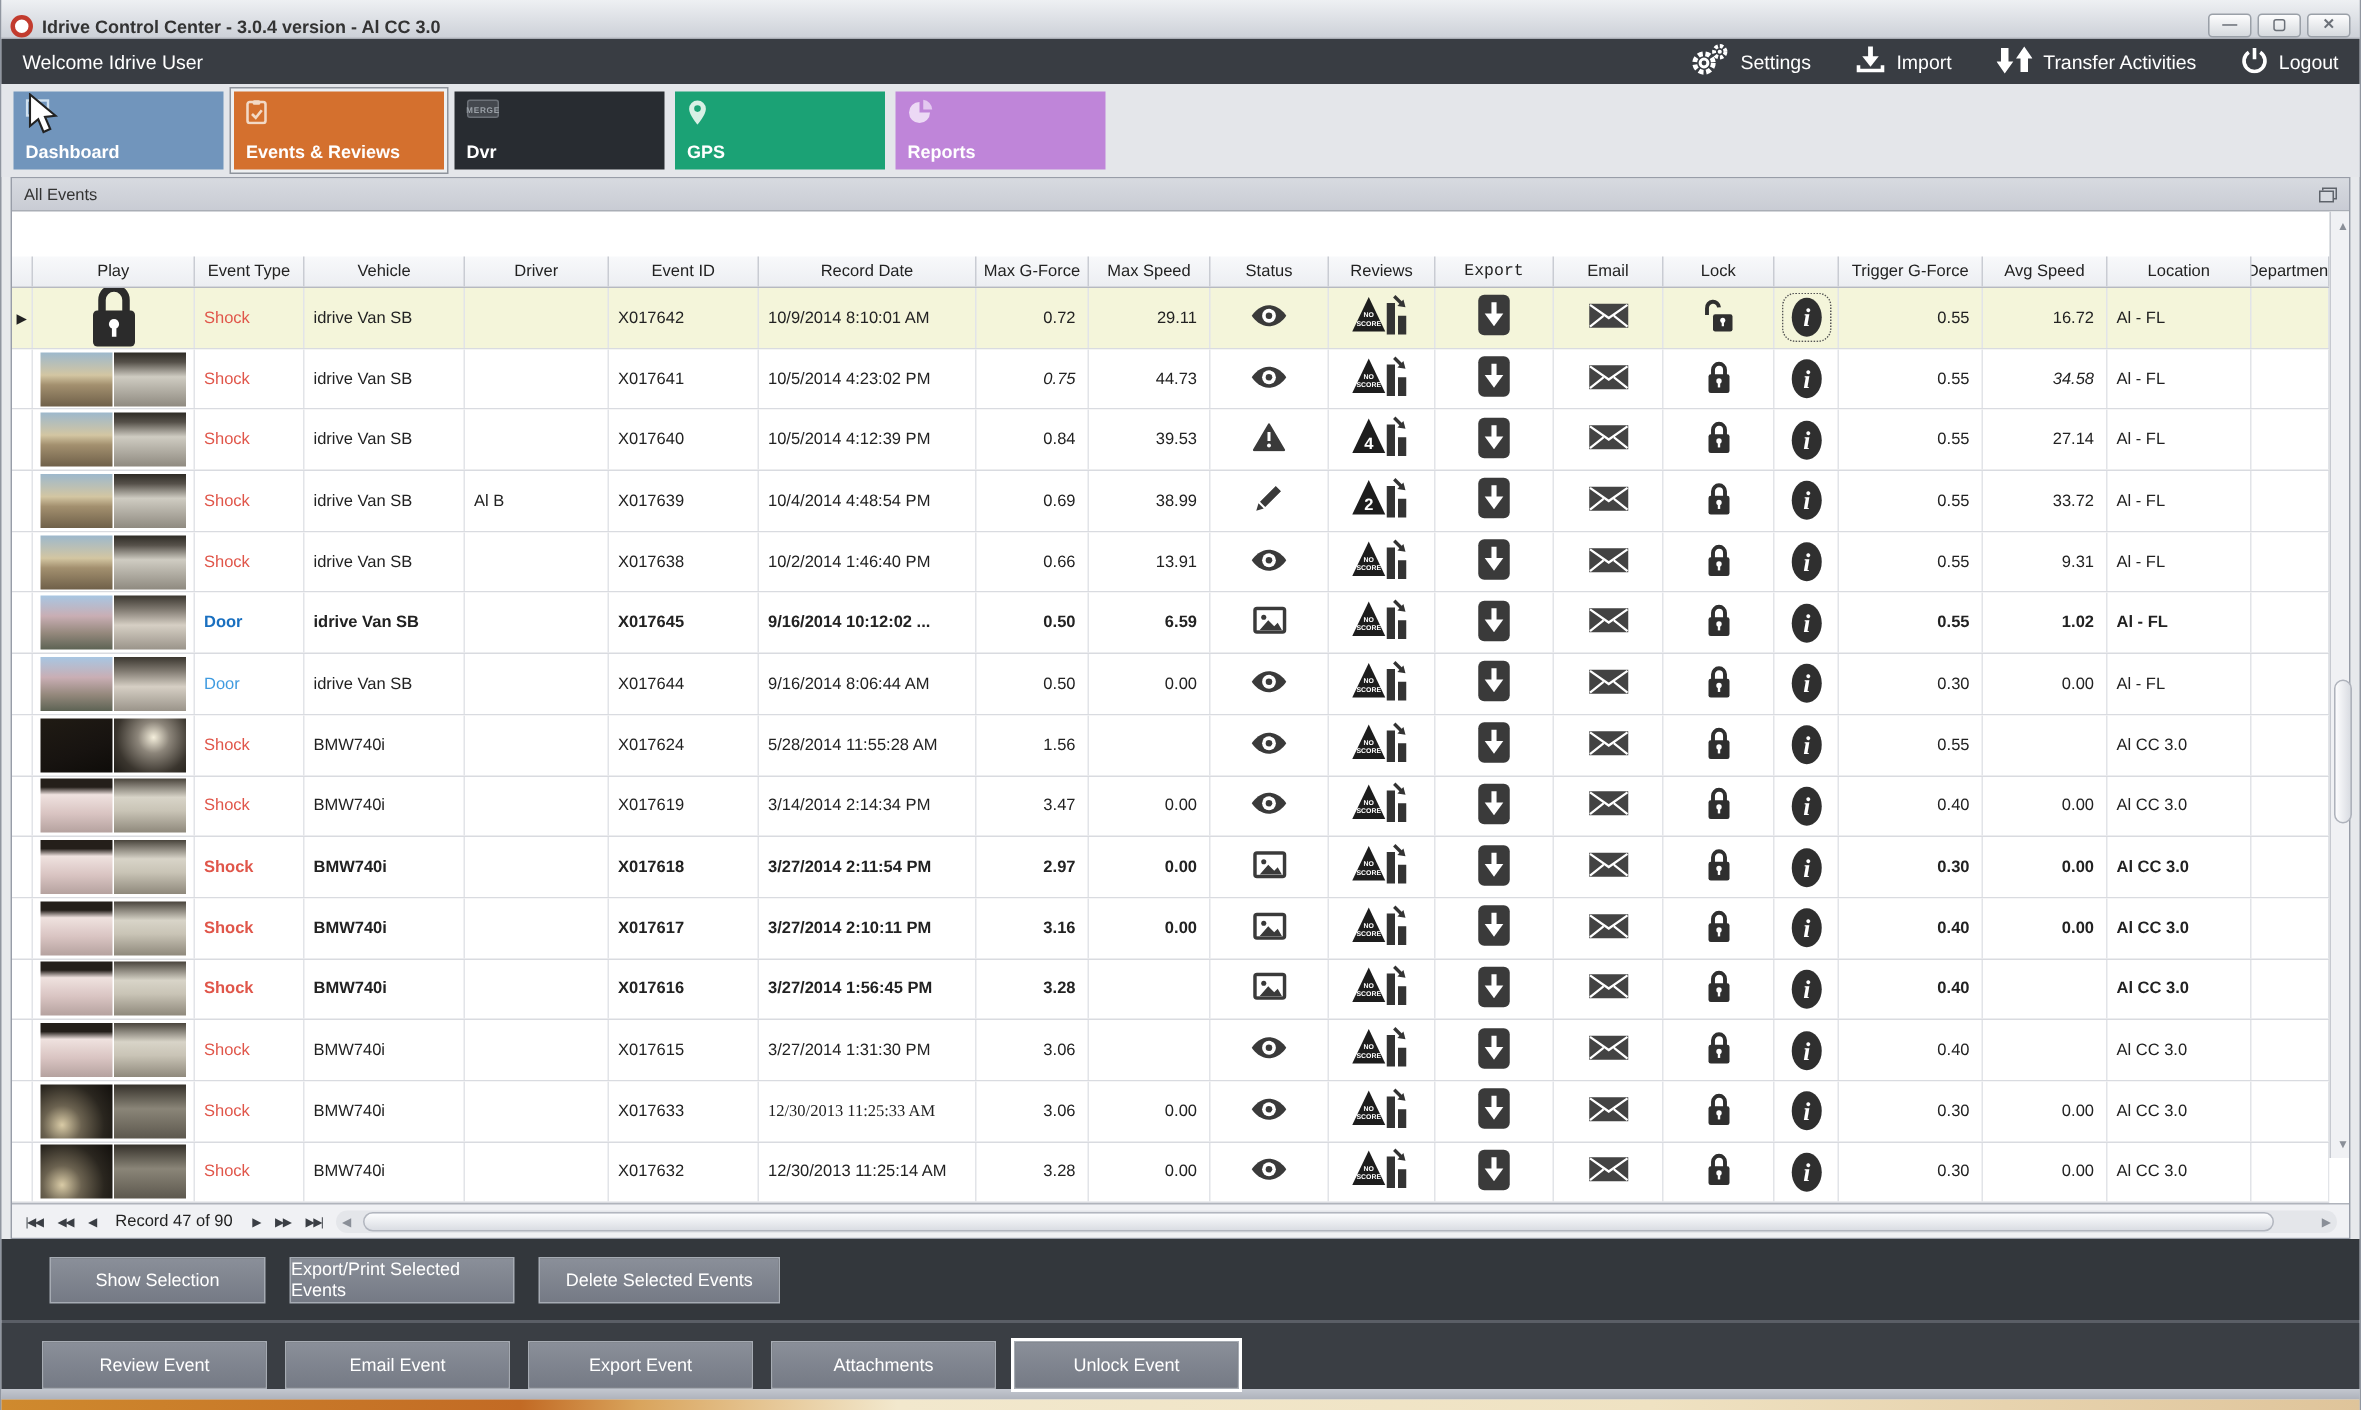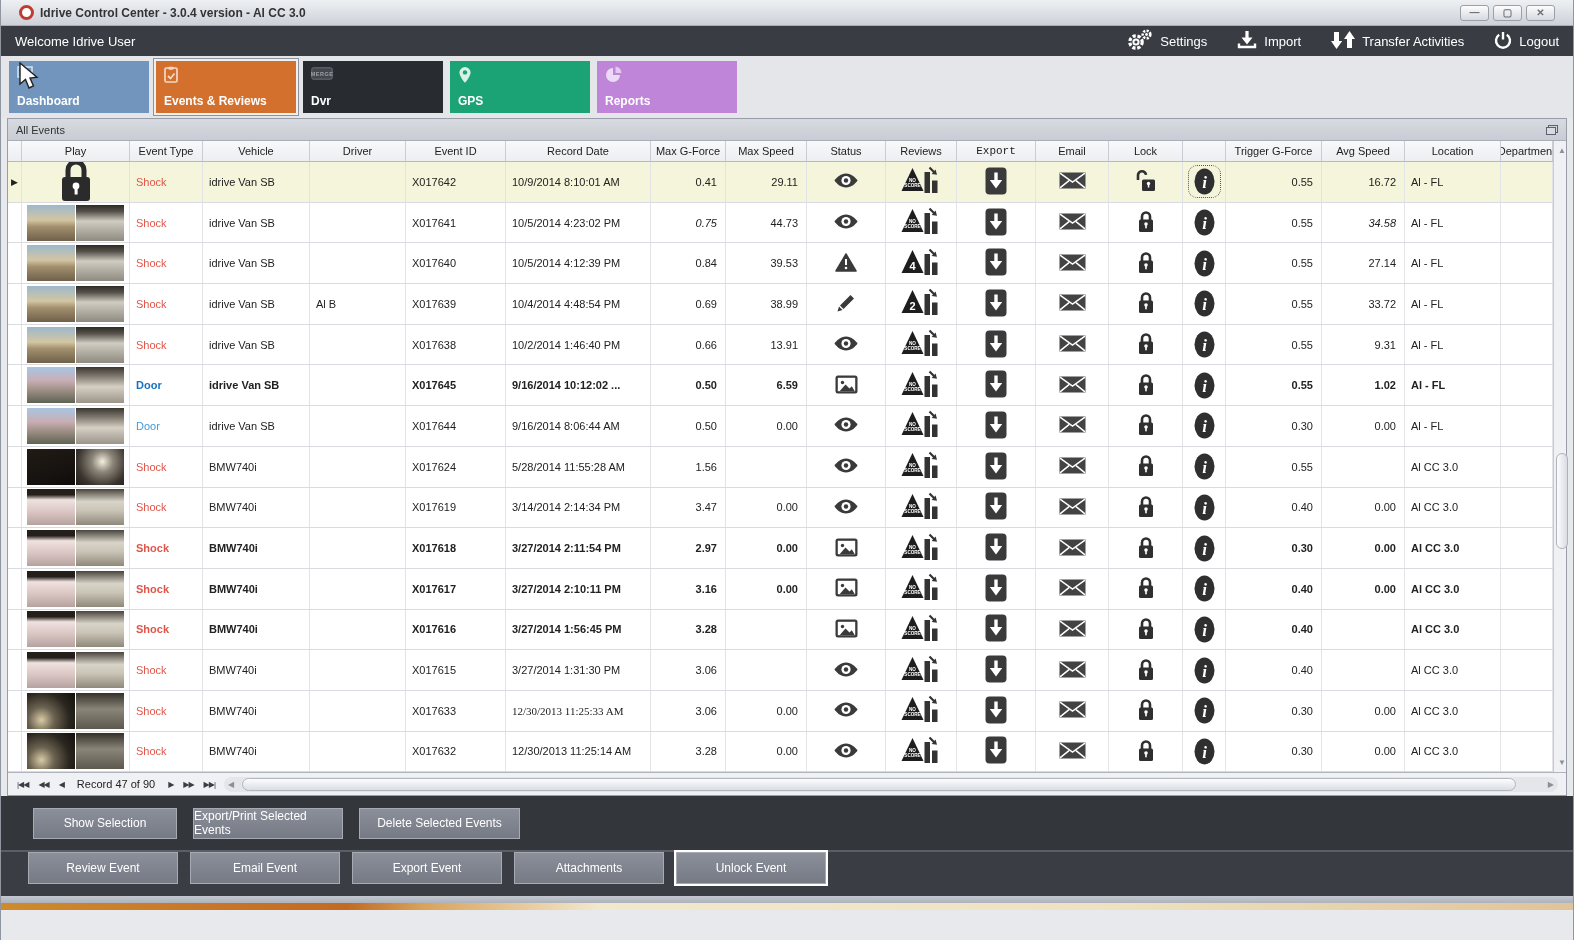--- a/index.html
+++ b/index.html
@@ -1,20 +1,20 @@
 <!DOCTYPE html>
 <html><head>
 <meta charset="utf-8">
 <style>
   * { margin:0; padding:0; box-sizing:border-box; }
   html,body { width:1574px; height:940px; overflow:hidden; font-family:"Liberation Sans",sans-serif; background:#e7e9ec; }
   .window { width:1574px; height:940px; border-left:1px solid #9096a0; border-right:1px solid #9096a0; position:relative; }
 
   
-  .titlebar { height:26px; background:linear-gradient(180deg,#eef0f3,#cdd1d8); border-bottom:1px solid #a8acb4; display:flex; align-items:center; padding:0 18px; }
+  .titlebar { height:26px; background:linear-gradient(180deg,#eef0f3,#cdd1d8); border-bottom:1px solid #a8acb4; display:flex; align-items:flex-end; padding:0 6px; }
   .app-logo { width:15px; height:15px; border-radius:50%; background:#fff; border:3px solid #c23b2e; margin-right:6px; }
   .titlebar .t { font-size:12px; font-weight:bold; color:#333; flex:1; }
   .winbtns { display:flex; gap:4px; }
   .winbtn { width:29px; height:16px; border:1px solid #9aa0a8; border-radius:3px; background:linear-gradient(180deg,#fdfdfe,#d6dade); display:flex; align-items:center; justify-content:center; color:#6b7078; font-size:10px; font-weight:bold; line-height:1; }
 
   
   .welcomebar { height:30px; background:#393d43; color:#fff; display:flex; align-items:center; padding:0 14px; }
   .welcomebar .w { font-size:13px; flex:1; }
   .topactions { display:flex; align-items:center; gap:30px; }
   .topaction { display:flex; align-items:center; gap:7px; font-size:13px; color:#fff; cursor:default; }
@@ -34,21 +34,21 @@
   .groupbox { margin:0 6px; border:1px solid #989dа8; border:1px solid #989da8; background:#fff; }
   .groupbar { height:22px; background:linear-gradient(180deg,#d7dae0,#c9ccd4); border-bottom:1px solid #aaaeb6; display:flex; align-items:center; padding:0 8px; font-size:11px; color:#333; }
   .groupbar .g { flex:1; }
   .restore-ic { width:12px; height:10px; position:relative; }
   .restore-ic::before { content:""; position:absolute; right:0; top:0; width:8px; height:6px; border:1px solid #5e636b; }
   .restore-ic::after { content:""; position:absolute; left:0; bottom:0; width:8px; height:6px; border:1px solid #5e636b; background:#d7dae0; }
 
   
   .gridwrap { display:flex; }
   .grid { width:1545px; }
-  .hdr { display:flex; height:21px; background:linear-gradient(180deg,#f8f9fb,#eceef2); border-bottom:1px solid #b6b9c1; }
+  .hdr { display:flex; height:21px; background:linear-gradient(180deg,#f8f9fb,#eceef2); border-bottom:1px solid #b6b9c1;margin-top:30px; }
   .hdr .hc { font-size:11px; color:#222; display:flex; align-items:center; justify-content:center; border-right:1px solid #c9ccd3; overflow:hidden; white-space:nowrap; }
   .rows { height:610px; overflow:hidden; }
   .tr { display:flex; height:40.7px; background:#fff; border-bottom:1px solid #d9dbe0; }
   .tr.selected { background:#f4f5da; }
   .tr.bold .txt { font-weight:bold; }
   .td { display:flex; align-items:center; border-right:1px solid #e2e4e8; overflow:hidden; font-size:11px; color:#222; }
   .td.num { justify-content:flex-end; padding-right:8px; }
   .td.txtl { padding-left:6px; }
   .td.cen { justify-content:center; }
   .sel-arrow { font-size:9px; color:#222; margin:0 auto; }
@@ -81,21 +81,21 @@
   .navbtn { font-size:8px; color:#3a3e44; padding:0 5px; letter-spacing:-1px; }
   .recnum { font-size:11px; color:#222; padding:0 8px; }
   .hscroll { flex:1; height:15px; margin:0 4px; background:#e4e6ea; border-radius:8px; position:relative; display:flex; align-items:center; }
   .hthumb { position:absolute; left:18px; right:42px; top:1px; height:13px; border:1px solid #b2b6bf; border-radius:7px; background:linear-gradient(180deg,#fcfdfe,#dadde3); }
   .harr { font-size:8px; color:#8a8f98; padding:0 4px; }
 
   
   .selpanel { height:54px; background:#33373c; display:flex; align-items:center; padding-left:32px; gap:16px; }
   .btn { height:31px; background:linear-gradient(180deg,#8a8f99,#757a85); border:1px solid #a6abb3; color:#fff; font-size:12px; display:flex; align-items:center; justify-content:center; }
   .panel-sep { height:2px; background:#5a5e66; }
-  .botpanel { height:44px; background:#3a3e44; display:flex; align-items:flex-start; padding-left:27px; gap:12px; }
+  .botpanel { height:44px; background:#3a3e44; display:flex; align-items:flex-end; padding-left:27px; gap:12px; }
   .btn.b2 { width:150px; height:32px; }
   .btn.focus { box-shadow:0 0 0 2px #fff; }
 
   .strip-light { height:7px; background:linear-gradient(180deg,#c3c7cf,#aeb2bb); }
   .strip-orange { height:7px; background:linear-gradient(90deg,#cf8a2e 0%,#c26a24 22%,#d9a45c 27%,#f2e8cd 38%,#efe2c2 70%,#dfc49a 100%); }
 </style>
 </head>
 <body>
 
 <div class="window">
@@ -243,21 +243,21 @@
               <div class="td txtl" style="width: 96px;">
                 <span class="txt"></span>
               </div>
               <div class="td txtl" style="width: 100px;">
                 <span class="txt">X017642</span>
               </div>
               <div class="td txtl" style="width: 145px;">
                 <span class="txt">10/9/2014 8:10:01 AM</span>
               </div>
               <div class="td num" style="width: 75px;">
-                <span class="txt">0.41</span>
+                <span class="txt">0.72</span>
               </div>
               <div class="td num" style="width: 81px;">
                 <span class="txt">29.11</span>
               </div>
               <div class="td cen" style="width: 79px;">
                 <span><svg width="24" height="15">
                     <path d="M12 .5C17.5.5 21.5 4.5 23.5 7.5 21.5 10.5 17.5 14.5 12 14.5 6.5 14.5 2.5 10.5 .5 7.5 2.5 4.5 6.5 .5 12 .5Z" fill="#3a3a3a"></path>
                     <circle cx="12" cy="7.5" r="4.6" fill="#fff"></circle>
                     <circle cx="12" cy="7.5" r="2.2" fill="#3a3a3a"></circle>
                   </svg></span>

